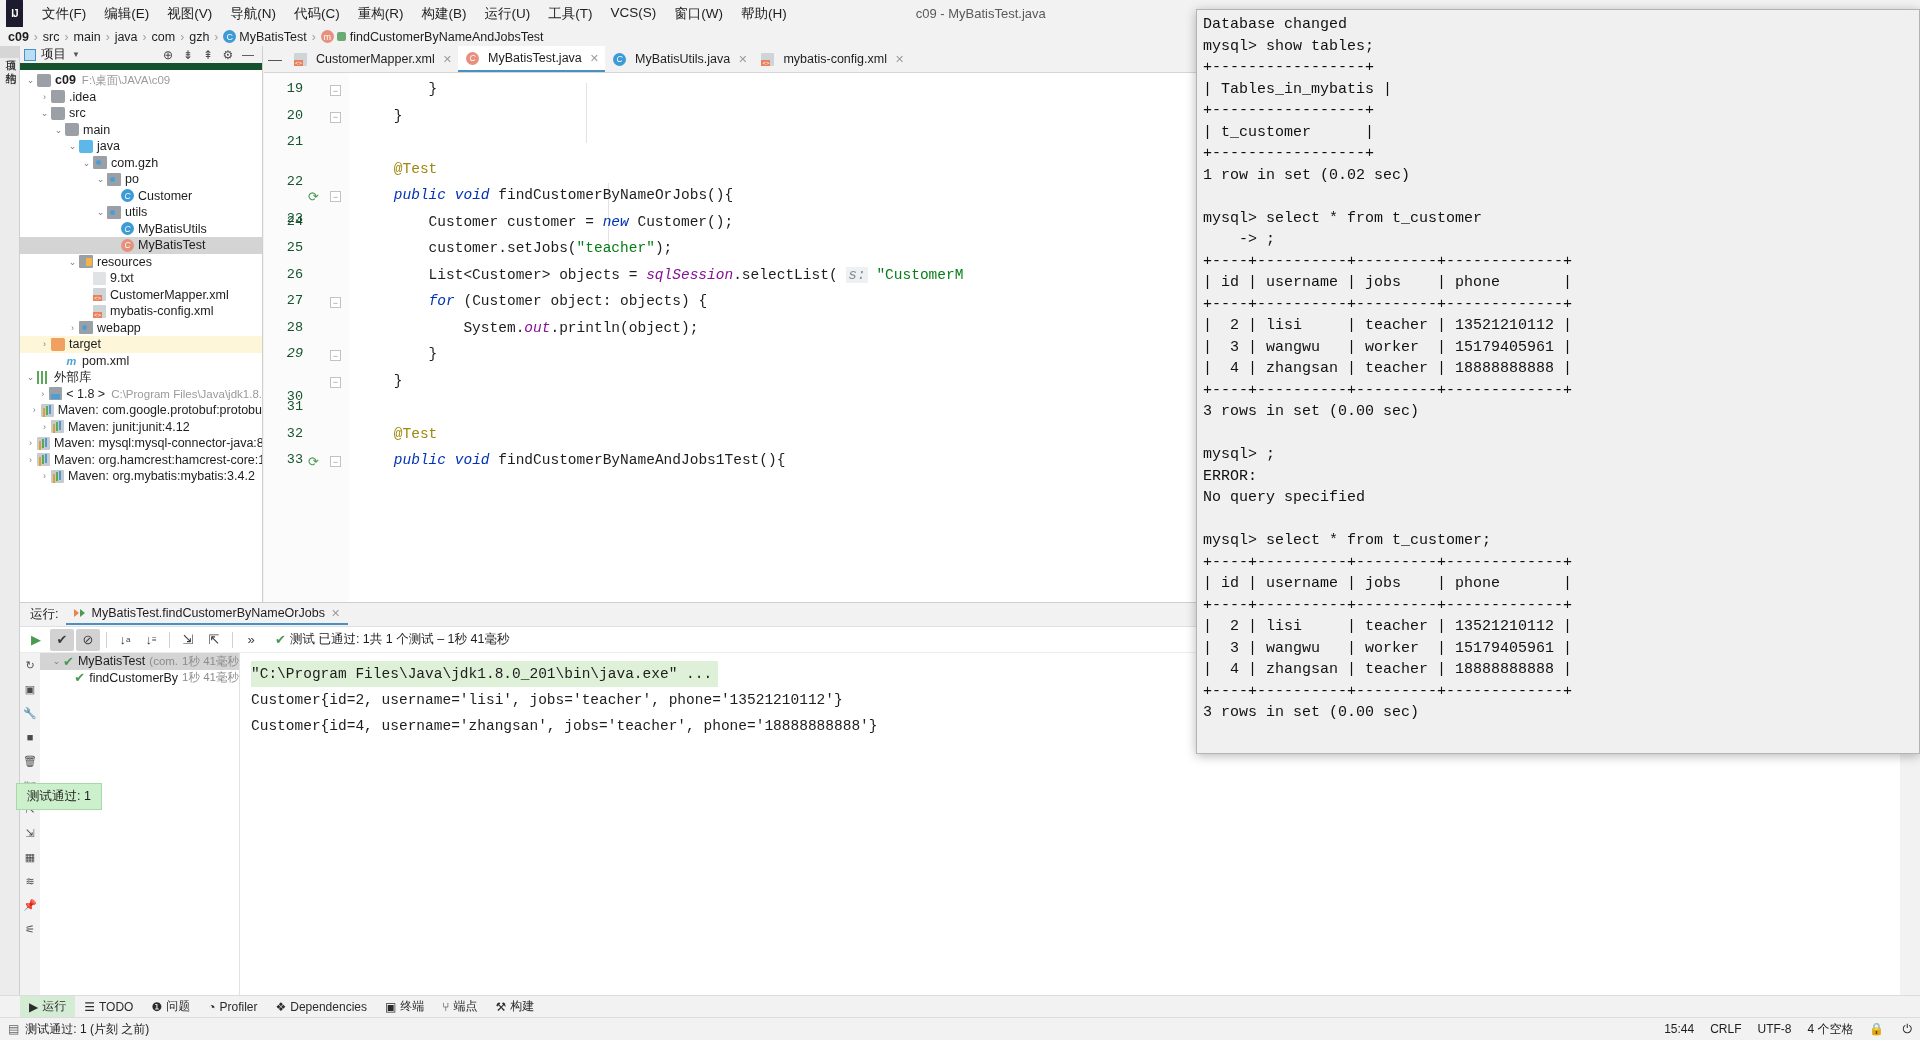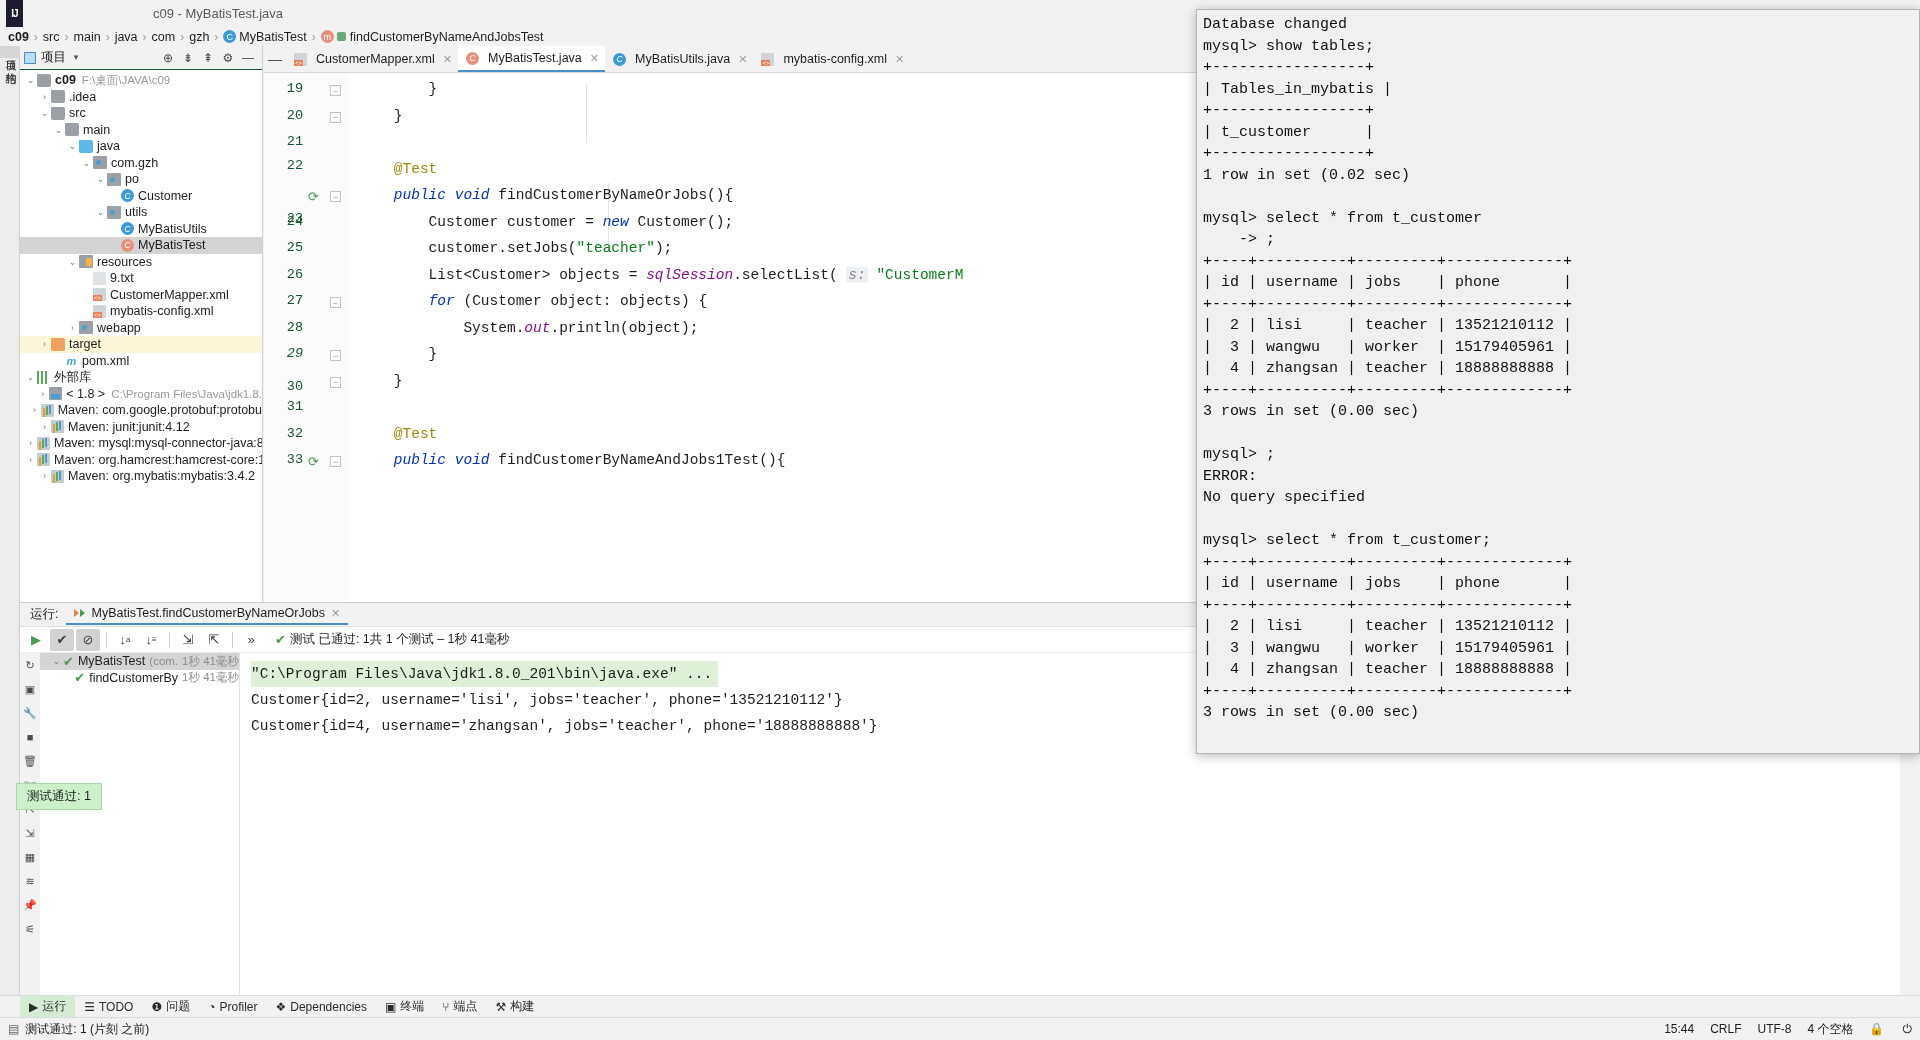--- a/index.html
+++ b/index.html
@@ -51,21 +51,21 @@
   }
   .vtab.sel{ background:#d6d6d6; }
 
   
   .projpanel{
     position:absolute; left:20px; top:46px; width:243px; height:556px;
     background:#ffffff; border-right:1px solid #cfcfcf; overflow:hidden;
   }
   .proj-head{
     height:24px; background:#f2f2f2; display:flex; align-items:center;
-    padding:0 4px; border-bottom:1px solid #14532d;
+    padding:0 4px; border-bottom:7px solid #14532d;
   }
   .proj-head .sq{ width:12px;height:12px;border:1.5px solid #4a90c4;background:#b9ddf2;margin-right:5px;}
   .proj-head .ttl{ font-size:12.5px;}
   .proj-head .caret{ margin-left:6px; font-size:8px; color:#555;}
   .proj-head .spacer{ flex:1; }
   .hicon{ width:20px;height:18px;display:flex;align-items:center;justify-content:center;color:#4a4a4a;font-size:12px;}
 
   .tree{ padding-top:2px; font-size:12.5px; }
   .row{ height:16.5px; display:flex; align-items:center; padding-left:4px; white-space:nowrap; }
   .row.sel{ background:#d4d4d4; }
@@ -226,20 +226,34 @@
     font-size:15px; line-height:21.5px; color:#111; white-space:pre;
   }
 </style>
 </head>
 <body>
 
 <div class="app">
 
   <div class="menubar">
     <div class="idea-logo">IJ</div>
+    <div id="menu-items" style="display:flex">
+        <div class="mi">文件(F)</div>
+        <div class="mi">编辑(E)</div>
+        <div class="mi">视图(V)</div>
+        <div class="mi">导航(N)</div>
+        <div class="mi">代码(C)</div>
+        <div class="mi">重构(R)</div>
+        <div class="mi">构建(B)</div>
+        <div class="mi">运行(U)</div>
+        <div class="mi">工具(T)</div>
+        <div class="mi">VCS(S)</div>
+        <div class="mi">窗口(W)</div>
+        <div class="mi">帮助(H)</div>
+      </div>
     <div class="win-title">c09 - MyBatisTest.java</div>
   </div>
 
   <div class="breadcrumb" id="breadcrumb">
       <span class="bc-item bold">
         <span>c09</span>
       </span>
       <span class="bc-sep">›</span>
       <span class="bc-item">
         <span>src</span>
@@ -472,33 +486,33 @@
       </div>
   </div>
 
   <div class="editor">
     <div class="gutter" id="gutter">
         <div class="gl" style="top: 8px;">19</div>
         <div class="fold" style="top: 12px;">−</div>
         <div class="gl" style="top: 34.5px;">20</div>
         <div class="fold" style="top: 38.5px;">−</div>
         <div class="gl" style="top: 61px;">21</div>
-        <div class="gl" style="top: 85px;">22</div>
+        <div class="gl" style="top: 101px;">22</div>
         <div class="gl" style="top: 114px; margin-top: 24px;">23</div>
         <div class="runmark" style="top: 116px;">⟳</div>
         <div class="fold" style="top: 118px;">−</div>
         <div class="gl" style="top: 140.5px;">24</div>
         <div class="gl" style="top: 167px;">25</div>
         <div class="gl" style="top: 193.5px;">26</div>
         <div class="gl" style="top: 220px;">27</div>
         <div class="fold" style="top: 224px;">−</div>
         <div class="gl" style="top: 246.5px;">28</div>
         <div class="gl" style="top: 273px; font-style: italic;">29</div>
         <div class="fold" style="top: 277px;">−</div>
-        <div class="gl" style="top: 306px;">30</div>
+        <div class="gl" style="top: 316px;">30</div>
         <div class="fold" style="top: 303.5px;">−</div>
         <div class="gl" style="top: 326px;">31</div>
         <div class="gl" style="top: 352.5px;">32</div>
         <div class="gl" style="top: 379px;">33</div>
         <div class="runmark" style="top: 381px;">⟳</div>
         <div class="fold" style="top: 383px;">−</div>
       </div>
     <div class="vline" style="left:344px; top:110px; height:70px;"></div>
     <div class="vline" style="left:322px; top:10px; height:60px;"></div>
     <div class="codearea" id="codearea">

